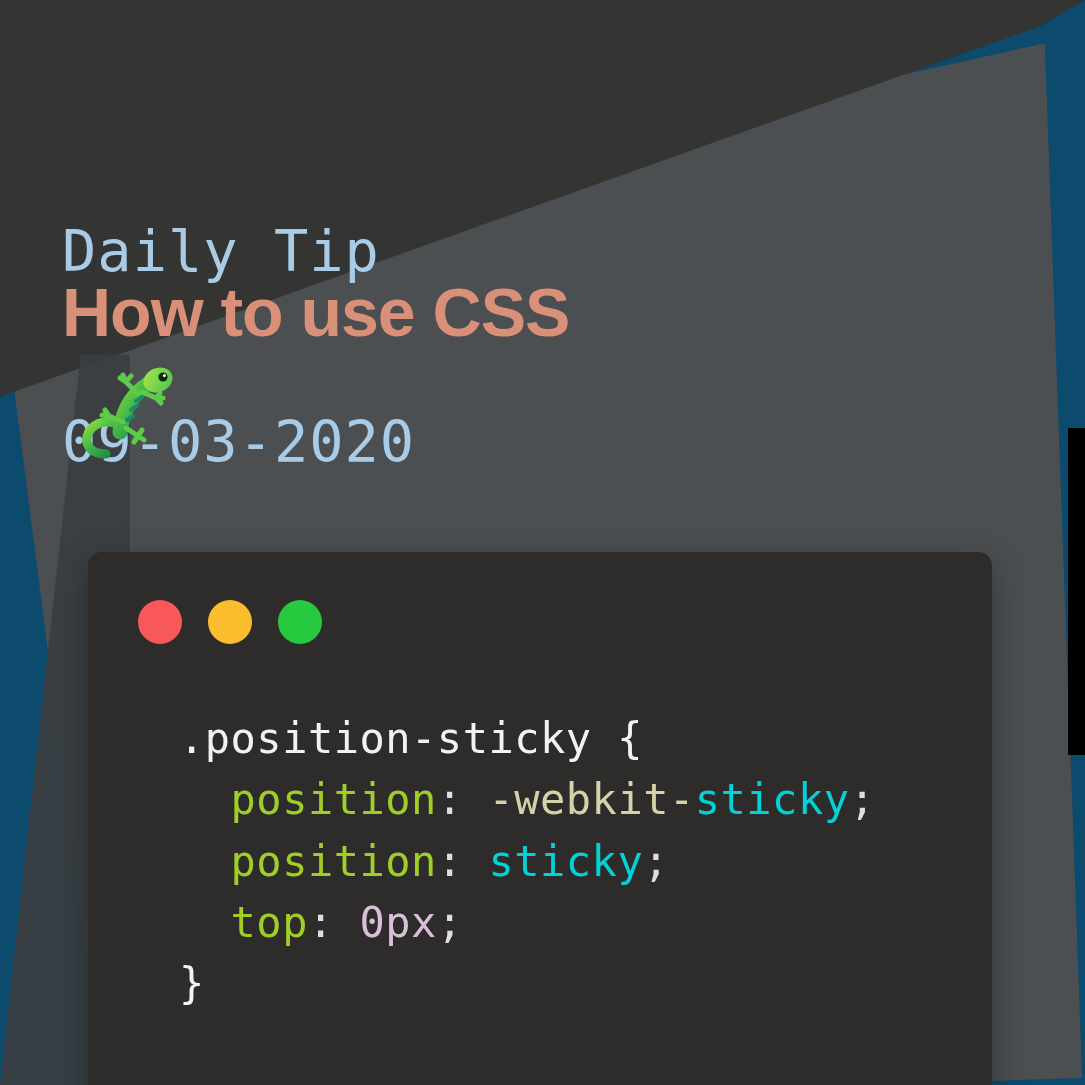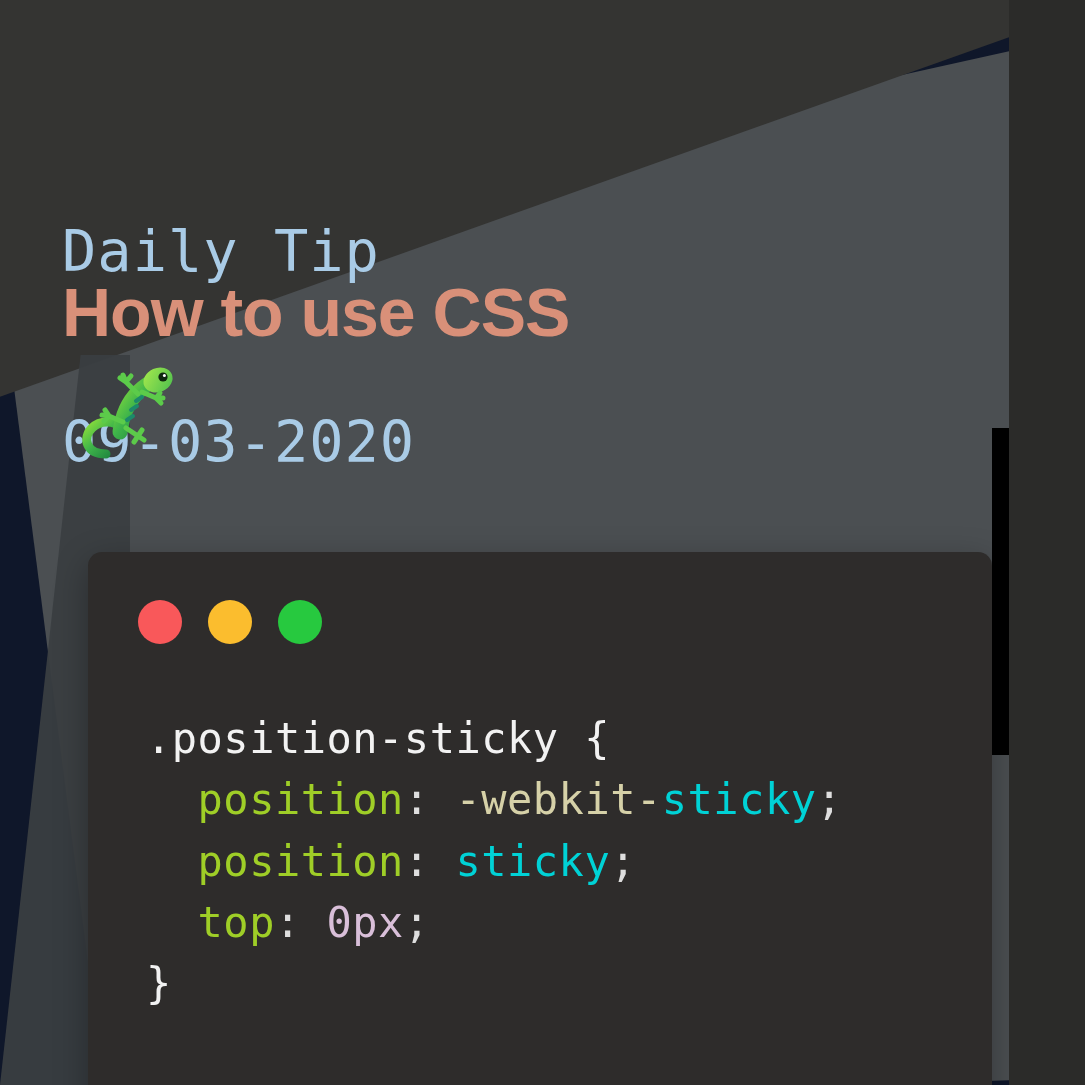--- a/index.html
+++ b/index.html
@@ -3,24 +3,24 @@
 <meta charset="utf-8">
 <style>
   html, body {
     margin: 0;
     padding: 0;
     background: #2b2b29;
   }
 
   #canvas {
     position: relative;
-    width: 1009px;
+    width: 1085px;
     height: 1085px;
     overflow: hidden;
-    background: #0f172a;
+    background: #0c4a6e;
     font-family: "Liberation Sans", sans-serif;
   }
 
   
   .bg-shape {
     position: absolute;
     pointer-events: none;
   }
 
   
@@ -120,21 +120,21 @@
     width: 44px;
     height: 44px;
     border-radius: 50%;
     flex: 0 0 auto;
   }
   .dot.red    { background: #f9585a; }
   .dot.yellow { background: #fbbd2e; }
   .dot.green  { background: #27c93f; }
 
   #code-body {
-    margin: 64px 0 0 58px;
+    margin: 64px 0 0 91px;
     font-family: "DejaVu Sans Mono", "Liberation Mono", monospace;
     font-size: 42px;
     line-height: 1.46;
     white-space: pre;
     letter-spacing: .5px;
   }
   .tok-sel   { color: #f2f2f2; }
   .tok-brace { color: #f2f2f2; }
   .tok-prop  { color: #9fce27; }
   .tok-punct { color: #dedede; }

